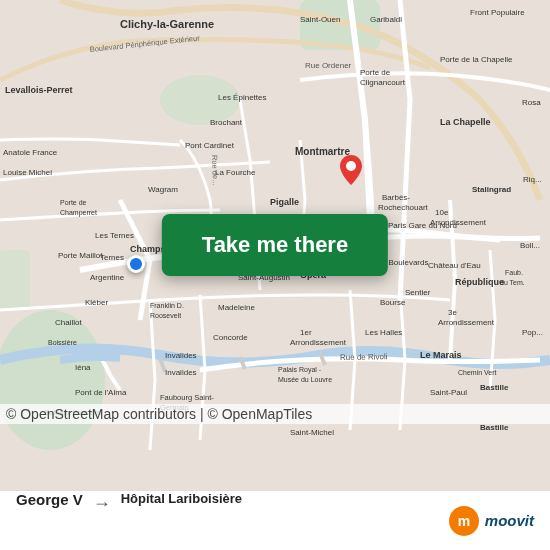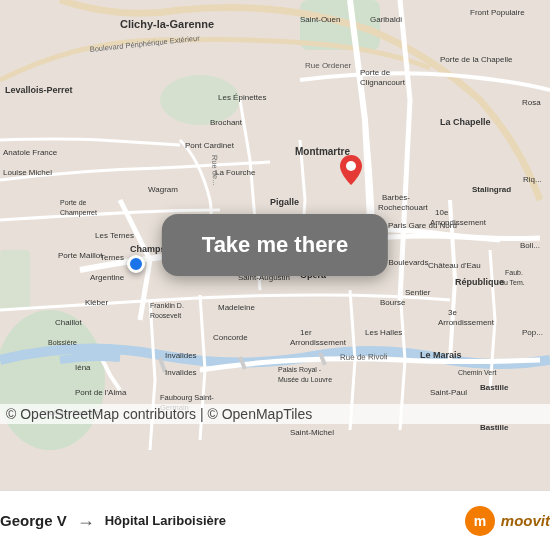--- a/index.html
+++ b/index.html
@@ -30,24 +30,24 @@
     
     #button-overlay {
       position: absolute;
       top: 50%;
       left: 50%;
       transform: translate(-50%, -50%);
       z-index: 10;
     }
 
     #take-me-there-btn {
-      background: #737373;
+      background: #15803d;
       color: #fff;
       border: none;
-      border-radius: 16px;
+      border-radius: 8px;
       padding: 18px 40px;
       font-size: 22px;
       font-weight: bold;
       cursor: pointer;
       box-shadow: 0 4px 16px rgba(0,0,0,0.35);
       white-space: nowrap;
     }
 
     
     .pin-red {
@@ -75,22 +75,21 @@
 
     
     #bottom-bar {
       position: absolute;
       bottom: 0;
       left: 0;
       width: 550px;
       height: 60px;
       background: #fff;
       display: flex;
-      align-items: center;
-      padding: 0 0;
+      padding: 0 16px;
       border-top: 1px solid #ddd;
     }
 
     #route-from {
       font-size: 15px;
       font-weight: bold;
       color: #222;
     }
 
     #route-arrow {
@@ -113,21 +112,21 @@
     }
 
     #moovit-icon {
       width: 32px;
       height: 32px;
     }
 
     #moovit-text {
       font-size: 15px;
       font-weight: bold;
-      color: #a16207;
+      color: #0c4a6e;
       font-style: italic;
     }
 
     #copyright {
       position: absolute;
       bottom: 66px;
       left: 0;
       width: 100%;
       background: rgba(255,255,255,0.75);
       font-size: 14px;

